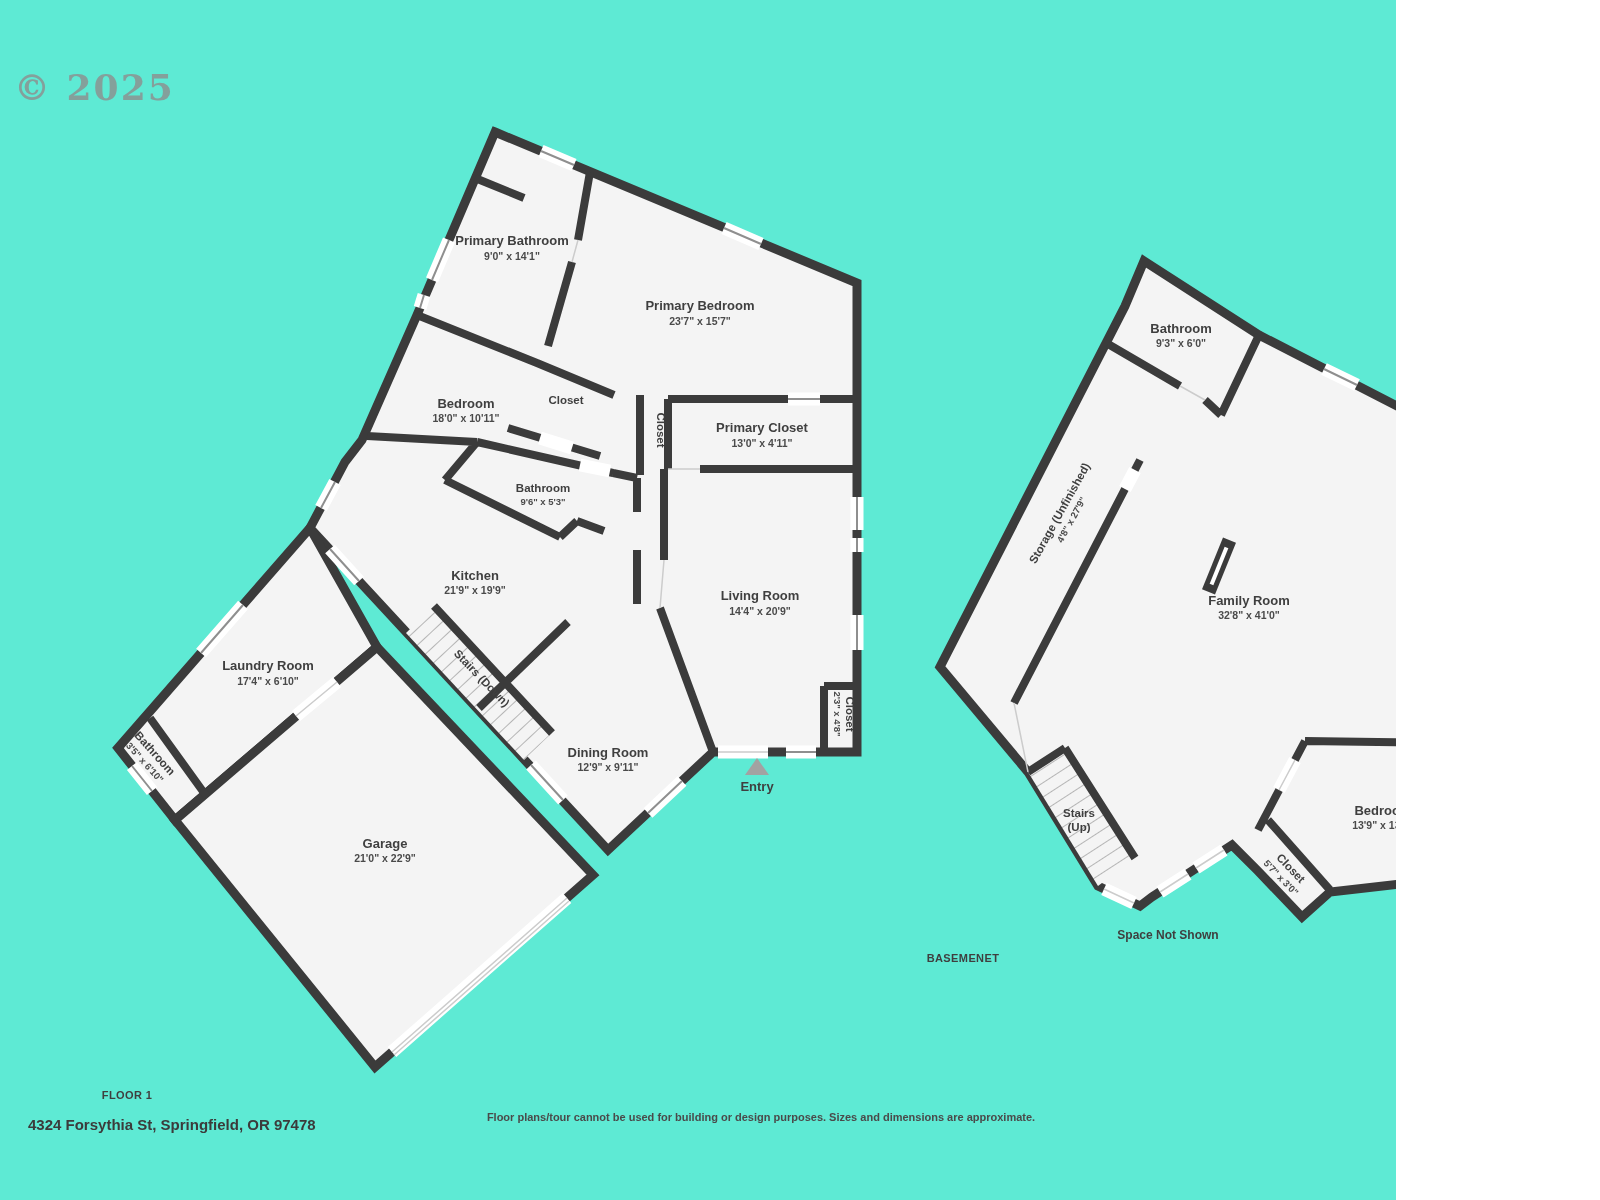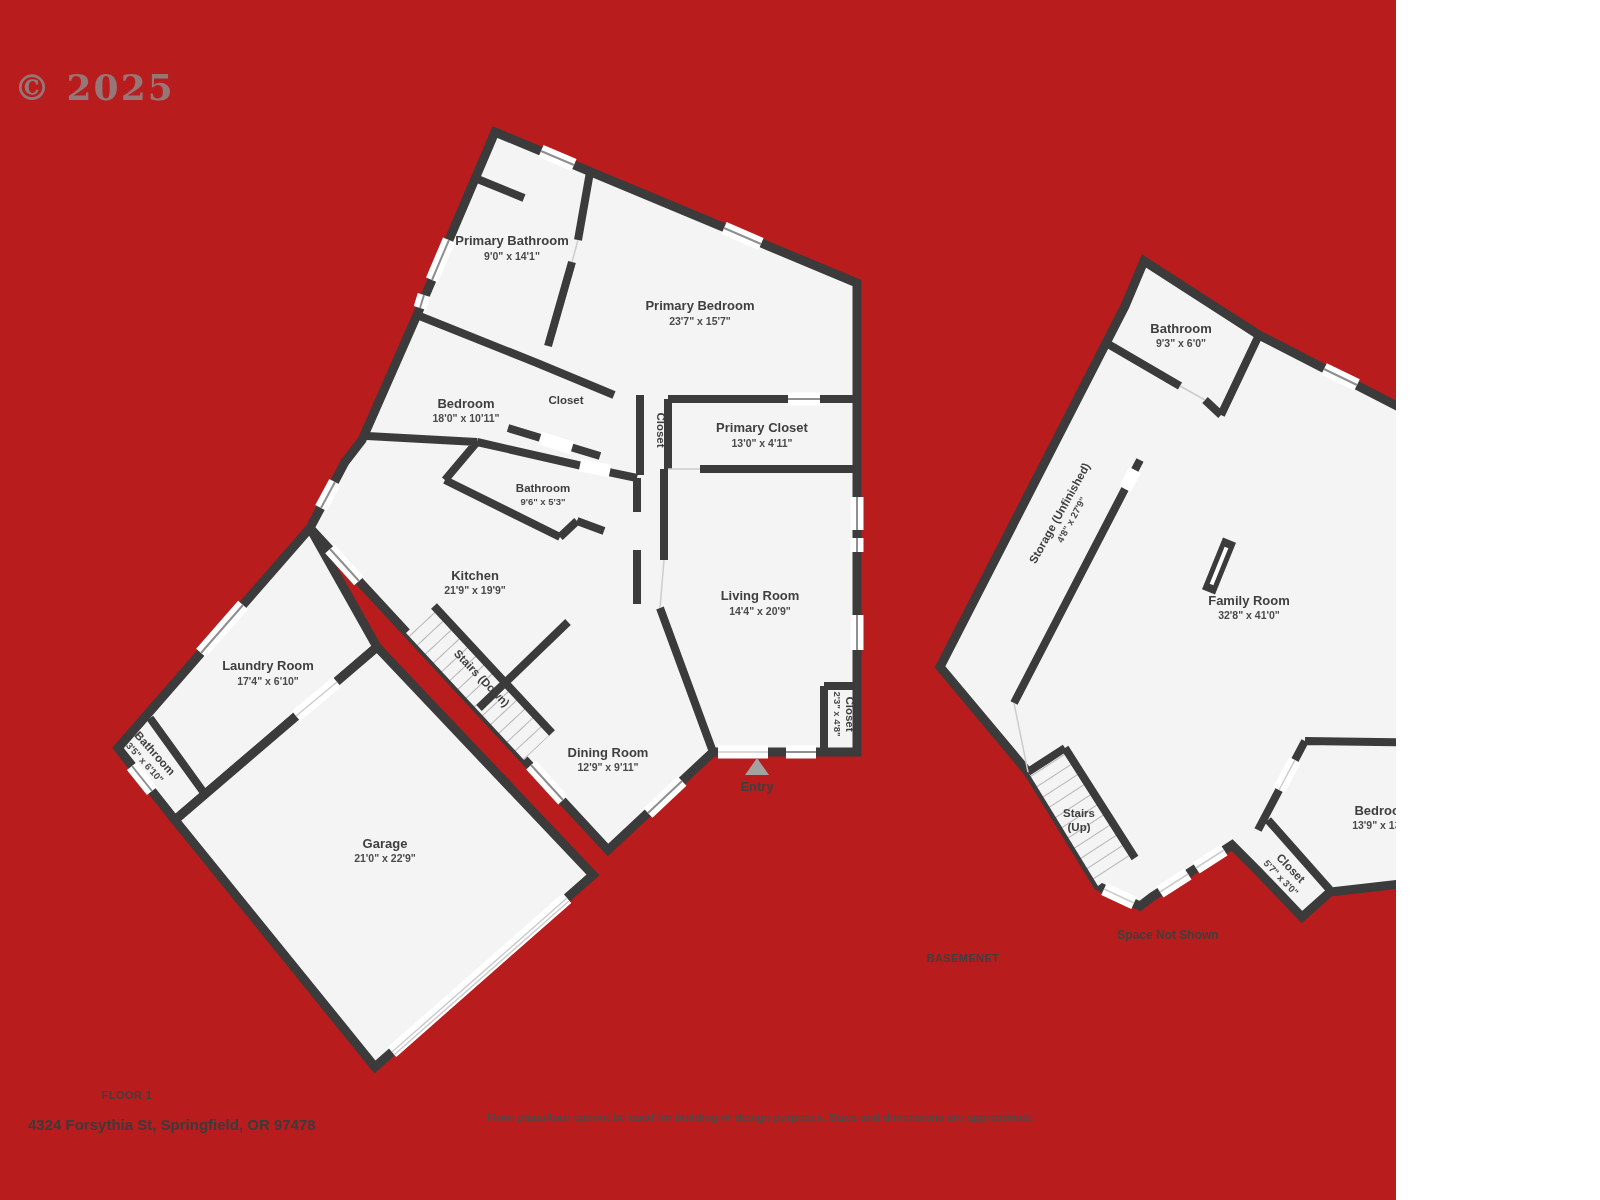--- a/index.html
+++ b/index.html
@@ -1,16 +1,16 @@
 <!DOCTYPE html>
 <html><head>
 <meta charset="utf-8">
 <style>
   html,body{margin:0;padding:0;background:#fff;}
-  .canvas{position:relative;width:1396px;height:1200px;background:#b91c1c;overflow:hidden;
+  .canvas{position:relative;width:1396px;height:1200px;background:#5eead4;overflow:hidden;
           font-family:"Liberation Sans", sans-serif;}
   svg{position:absolute;left:0;top:0;}
   .area{fill:#f4f4f4;stroke:#3b3b3b;stroke-width:9;stroke-linejoin:miter;}
   .iw{fill:none;stroke:#3b3b3b;stroke-width:8;stroke-linecap:butt;}
   .gapw{fill:none;stroke:#ffffff;stroke-width:13;stroke-linecap:butt;}
   .winl{fill:none;stroke:#8f8f8f;stroke-width:2;stroke-linecap:butt;}
   .doorl{fill:none;stroke:#cccccc;stroke-width:1.5;stroke-linecap:butt;}
   .hatchf1{fill:url(#hatch47);stroke:none;}
   .hatchb{fill:url(#hatch57);stroke:none;}
   .rname{font:bold 13px "Liberation Sans",sans-serif;fill:#3f3f3f;text-anchor:middle;}

